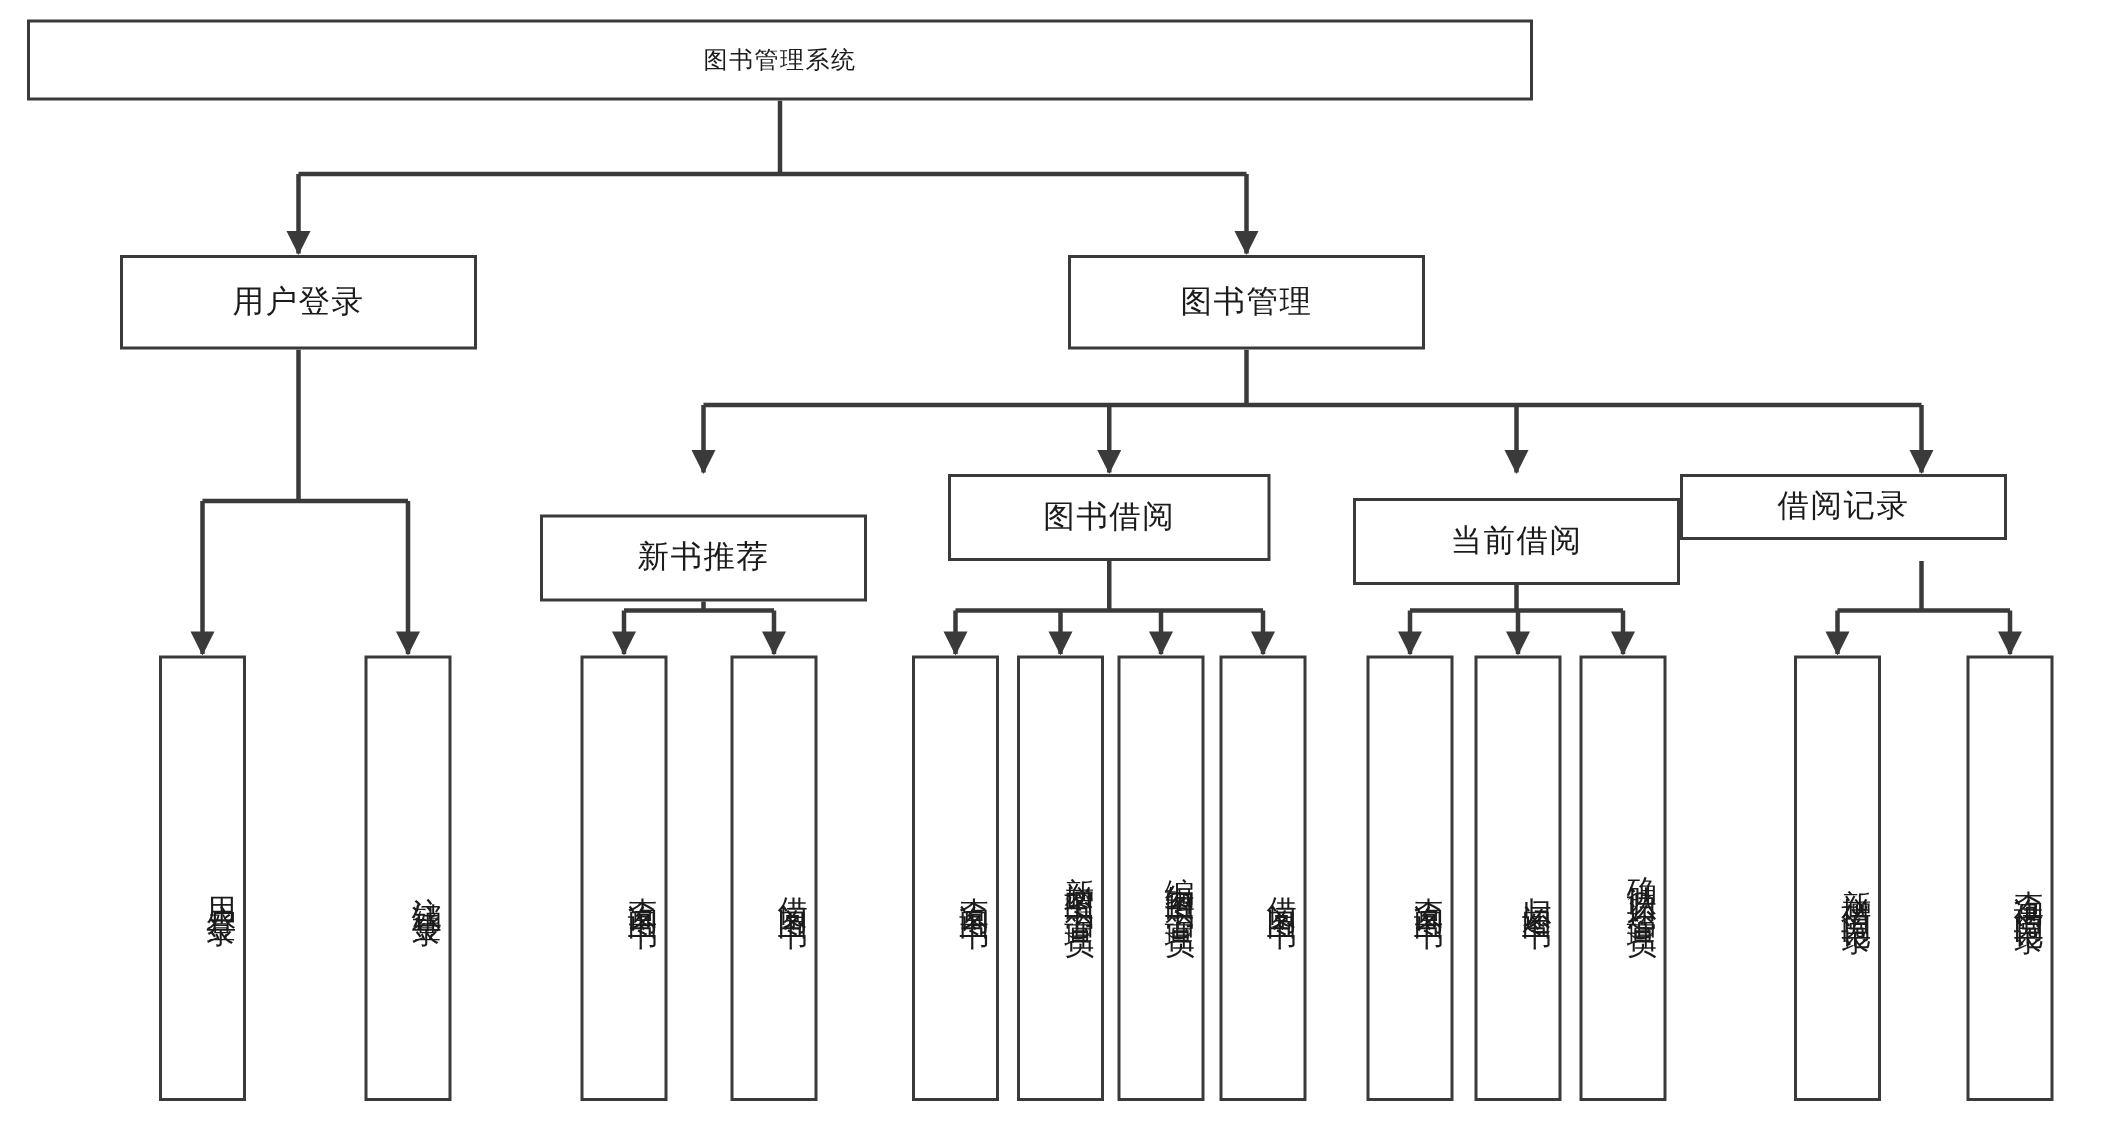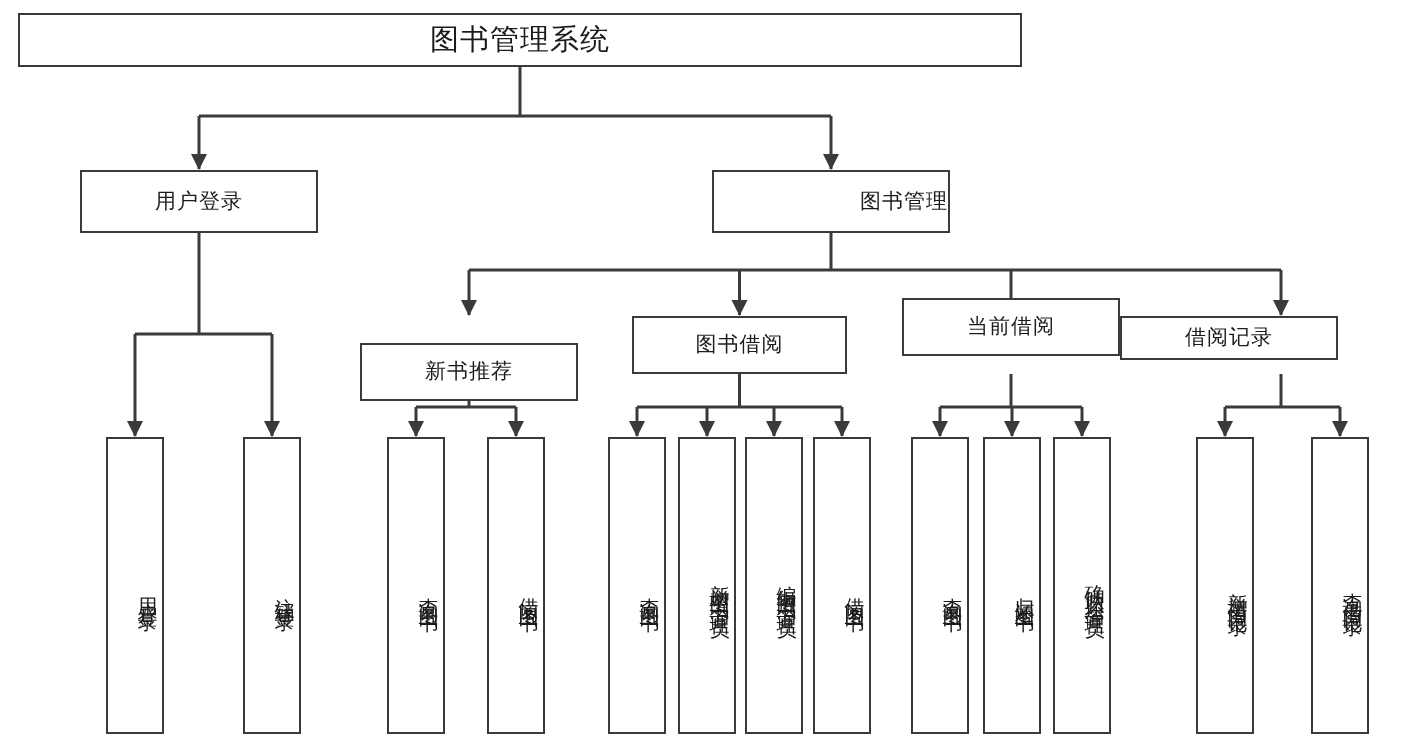--- a/index.html
+++ b/index.html
@@ -7,21 +7,21 @@
        font-family:"DejaVu Sans","Liberation Sans",sans-serif;}
   #diagram-root{position:relative;width:1405px;height:747px;background:#ffffff;}
   svg.connectors{position:absolute;left:0;top:0;width:1405px;height:747px;}
   .node{position:absolute;box-sizing:border-box;background:#ffffff;
         border:2.5px solid #3a3a3a;display:flex;align-items:center;
         justify-content:center;color:#1b1b1b;}
   .node.h{font-size:21px;line-height:1.1;letter-spacing:1px;}
   .node.v{writing-mode:vertical-rl;text-orientation:upright;
           font-size:20px;line-height:1.45;letter-spacing:5px;
           align-items:flex-start;justify-content:center;padding-top:12px;}
-  .node.root{font-size:29px;}
+  .node.root{font-size:16px;}
   #watermark{position:absolute;right:8px;bottom:4px;font-size:17px;
              color:#b9b9b9;letter-spacing:0.5px;white-space:nowrap;}
 </style>
 </head>
 <body>
 
 <div id="diagram-root">
   <svg class="connectors" viewBox="0 0 1405 747" xmlns="http://www.w3.org/2000/svg">
       <line x1="520" y1="67" x2="520" y2="116" stroke="#3a3a3a" stroke-width="3"></line>
       <line x1="199" y1="116" x2="831" y2="116" stroke="#3a3a3a" stroke-width="3"></line>
@@ -76,30 +76,30 @@
       <line x1="1340" y1="407" x2="1340" y2="436" stroke="#3a3a3a" stroke-width="3"></line>
       <polygon points="1332,421 1348,421 1340,437" fill="#3a3a3a"></polygon>
     </svg>
   <div id="nodes-layer">
       <div class="node h root" style="left: 18px; top: 13px; width: 1004px; height: 54px;">
         <span>图书管理系统</span>
       </div>
       <div class="node h" style="left: 80px; top: 170px; width: 238px; height: 63px;">
         <span>用户登录</span>
       </div>
-      <div class="node h" style="left: 712px; top: 170px; width: 238px; height: 63px; justify-content: flex-end;">
+      <div class="node h" style="left: 712px; top: 170px; width: 238px; height: 63px;">
         <span>图书管理</span>
       </div>
       <div class="node h" style="left: 360px; top: 316px; width: 218px; height: 58px; margin-top: 27px;">
         <span>新书推荐</span>
       </div>
       <div class="node h" style="left: 632px; top: 316px; width: 215px; height: 58px;">
         <span>图书借阅</span>
       </div>
-      <div class="node h" style="left: 902px; top: 298px; width: 218px; height: 58px;">
+      <div class="node h" style="left: 902px; top: 332px; width: 218px; height: 58px;">
         <span>当前借阅</span>
       </div>
       <div class="node h" style="left: 1120px; top: 316px; width: 218px; height: 44px;">
         <span>借阅记录</span>
       </div>
       <div class="node v" style="left: 106px; top: 437px; width: 58px; height: 297px;">
         <span>用户登录</span>
       </div>
       <div class="node v" style="left: 243px; top: 437px; width: 58px; height: 297px;">
         <span>注销登录</span>

